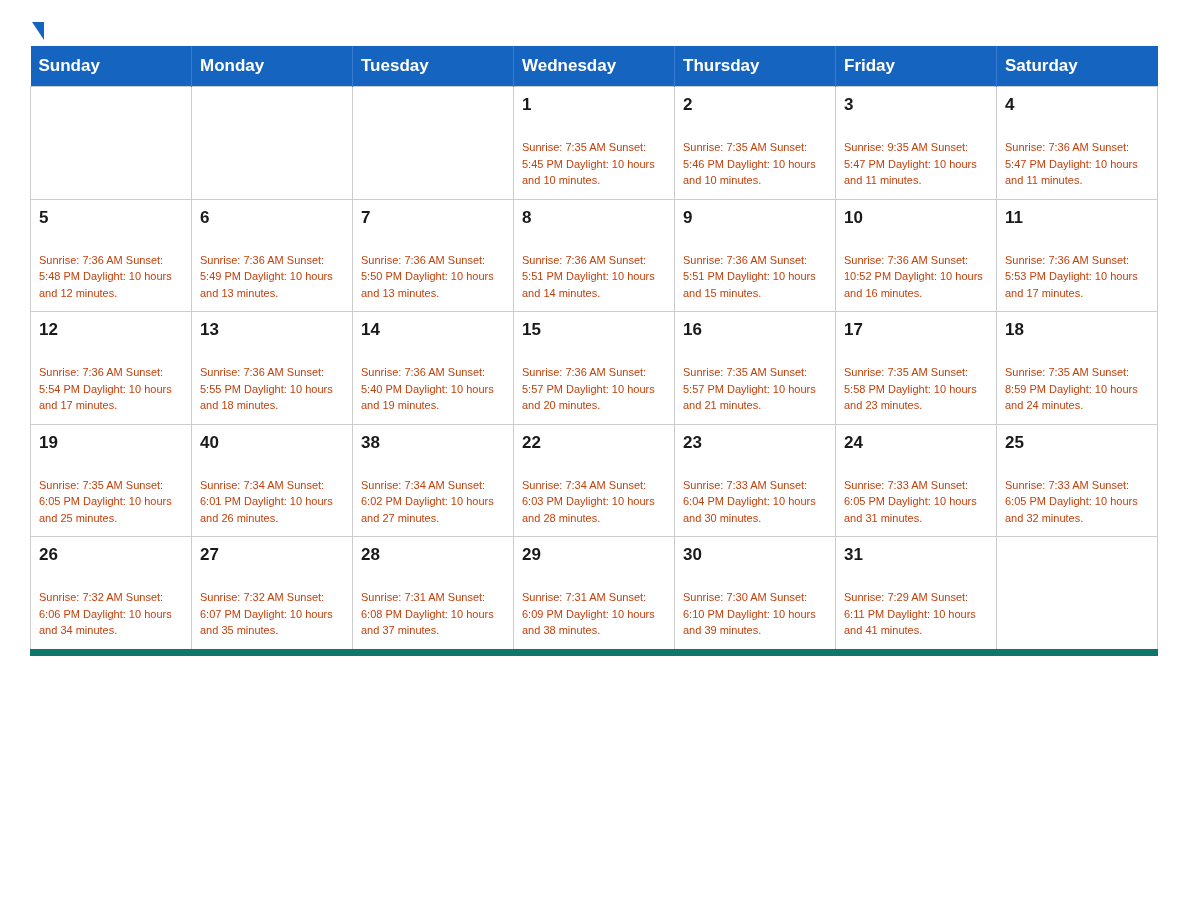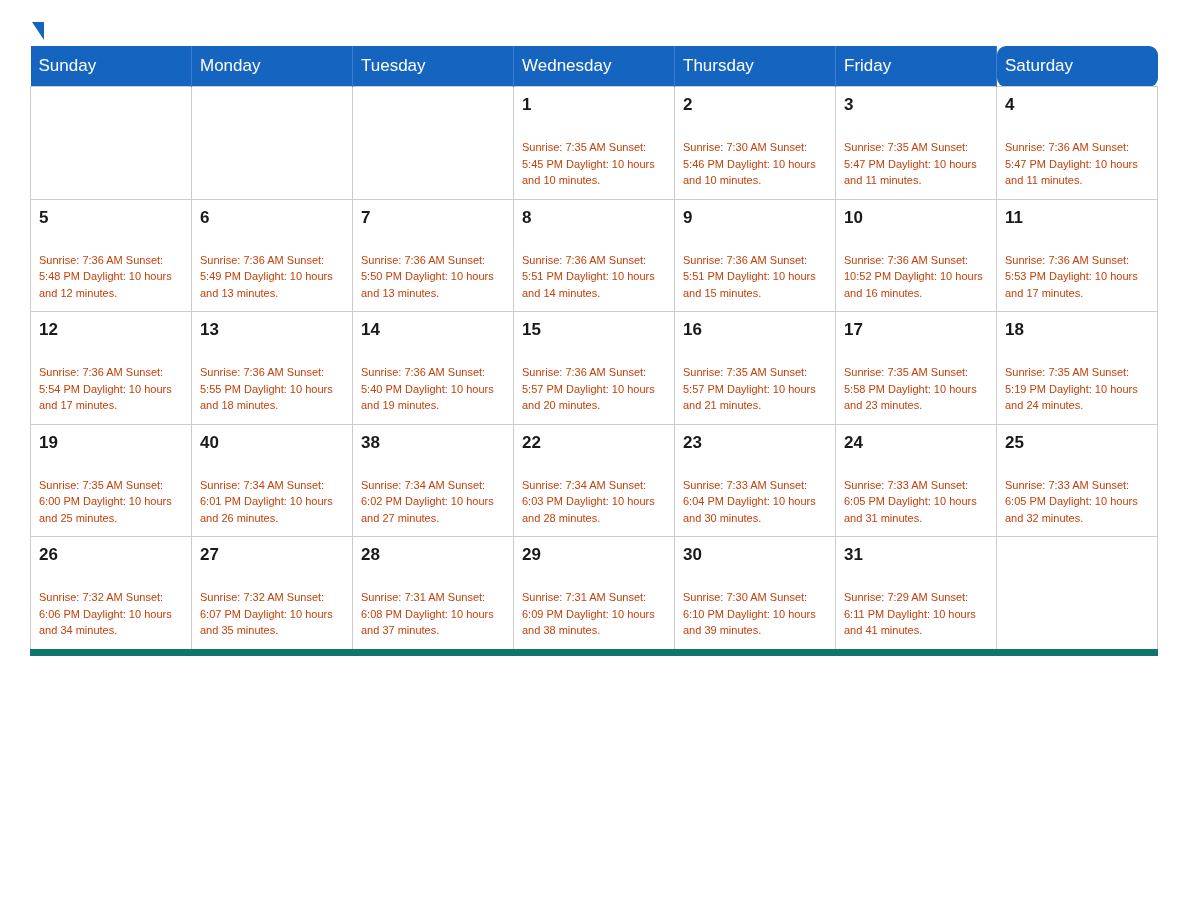--- a/index.html
+++ b/index.html
@@ -34,24 +34,24 @@
       width: 100%;
       border-collapse: collapse;
       margin-top: 8px;
     }
     .calendar thead th {
       background: #1565c0;
       color: #ffffff;
       padding: 10px 8px;
       text-align: left;
       font-size: 17px;
-      font-weight: normal;
+      font-weight: bold;
       border-right: 1px solid #3a7bd5;
     }
-    .calendar thead th:last-child { border-right: none; border-radius: 9px; }
+    .calendar thead th:last-child { border-right: none; }
     .calendar tbody td {
       vertical-align: top;
       padding: 8px 8px 10px 8px;
       border: 1px solid #cccccc;
       width: calc(100% / 7);
       min-height: 110px;
     }
     .calendar tbody tr:last-child td { border-bottom: 7px solid #0f766e; }
     .day-number {
       font-size: 17px;
@@ -132,28 +132,28 @@
         <td class="empty"></td>
         <td>
           <div class="day-number">1</div>
           <div class="day-info">Sunrise: 7:35 AM
 Sunset: 5:45 PM
 Daylight: 10 hours
 and 10 minutes.</div>
         </td>
         <td>
           <div class="day-number">2</div>
-          <div class="day-info">Sunrise: 7:30 AM
+          <div class="day-info">Sunrise: 7:35 AM
 Sunset: 5:46 PM
 Daylight: 10 hours
 and 10 minutes.</div>
         </td>
         <td>
           <div class="day-number">3</div>
-          <div class="day-info">Sunrise: 7:35 AM
+          <div class="day-info">Sunrise: 9:35 AM
 Sunset: 5:47 PM
 Daylight: 10 hours
 and 11 minutes.</div>
         </td>
         <td>
           <div class="day-number">4</div>
           <div class="day-info">Sunrise: 7:36 AM
 Sunset: 5:47 PM
 Daylight: 10 hours
 and 11 minutes.</div>
@@ -249,30 +249,30 @@
         <td>
           <div class="day-number">17</div>
           <div class="day-info">Sunrise: 7:35 AM
 Sunset: 5:58 PM
 Daylight: 10 hours
 and 23 minutes.</div>
         </td>
         <td>
           <div class="day-number">18</div>
           <div class="day-info">Sunrise: 7:35 AM
-Sunset: 5:19 PM
+Sunset: 8:59 PM
 Daylight: 10 hours
 and 24 minutes.</div>
         </td>
       </tr>
       <tr>
         <td>
           <div class="day-number">19</div>
           <div class="day-info">Sunrise: 7:35 AM
-Sunset: 6:00 PM
+Sunset: 6:05 PM
 Daylight: 10 hours
 and 25 minutes.</div>
         </td>
         <td>
           <div class="day-number">40</div>
           <div class="day-info">Sunrise: 7:34 AM
 Sunset: 6:01 PM
 Daylight: 10 hours
 and 26 minutes.</div>
         </td>

